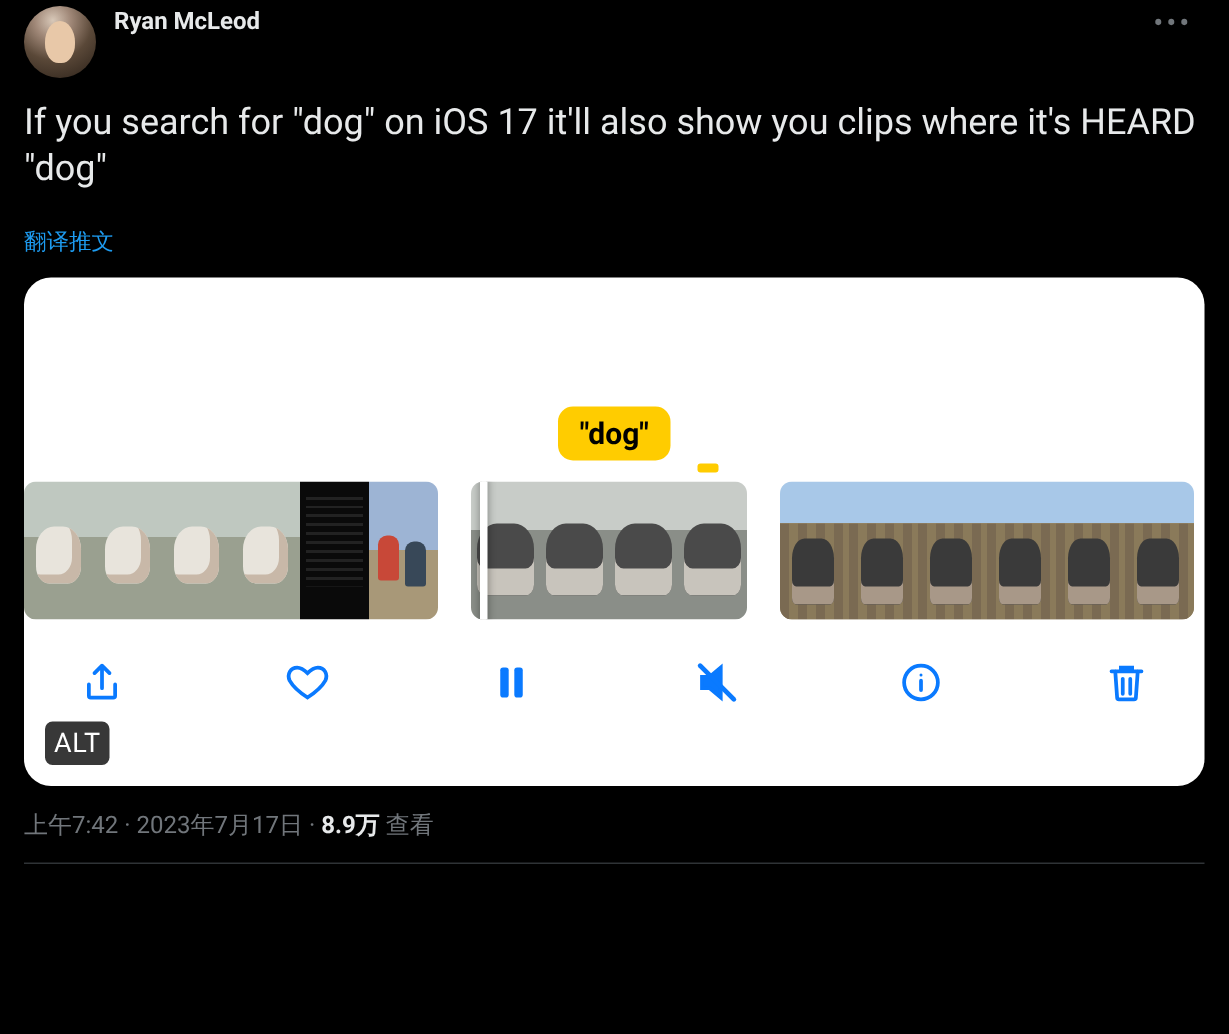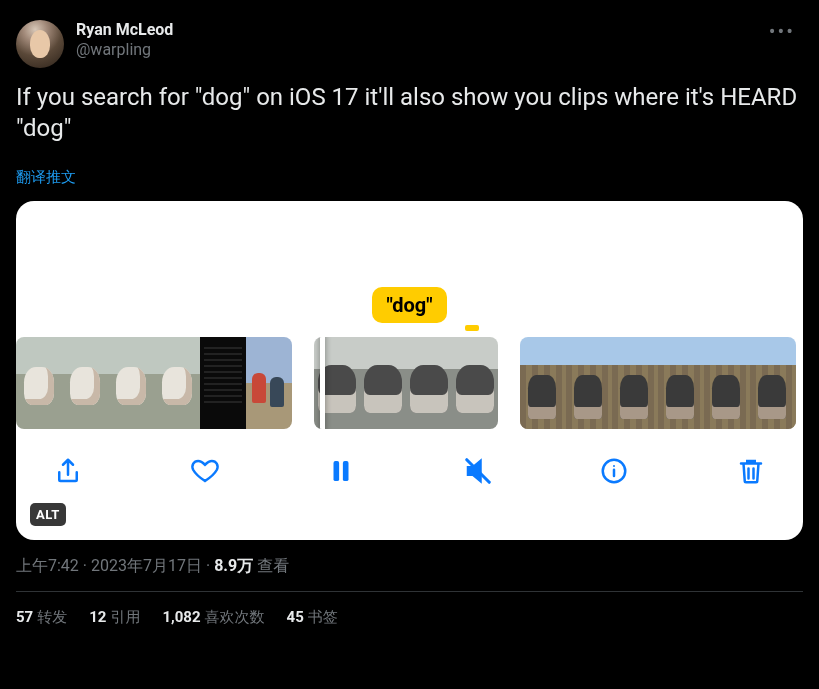--- a/index.html
+++ b/index.html
@@ -5,21 +5,21 @@
   * { box-sizing: border-box; margin: 0; padding: 0; }
   body {
     background: #000;
     font-family: -apple-system, BlinkMacSystemFont, "Segoe UI", Roboto, Helvetica, Arial, sans-serif;
     color: #e7e9ea;
     width: 819px;
     height: 689px;
     overflow: hidden;
   }
   .tweet {
-    padding: 20px 16px;
+    padding: 4px 16px;
   }
   .header {
     display: flex;
     align-items: flex-start;
     gap: 12px;
   }
   .avatar {
     width: 48px;
     height: 48px;
     border-radius: 50%;
@@ -160,22 +160,22 @@
   }
   .ticon svg { width: 30px; height: 30px; stroke: #0a7aff; fill: none; stroke-width: 2; }
   .ticon.pause svg { fill: #0a7aff; stroke: none; }
   .ticon.mute svg { fill: #0a7aff; stroke: #0a7aff; }
   .alt-badge {
     position: absolute;
     left: 14px;
     bottom: 14px;
     background: rgba(0,0,0,0.78);
     color: #fff;
-    font-weight: 700;
-    font-size: 13px;
+    font-weight: 400;
+    font-size: 18px;
     padding: 4px 6px;
     border-radius: 5px;
     letter-spacing: 0.5px;
   }
   .meta-row {
     margin-top: 16px;
     font-size: 16px;
     color: #71767b;
   }
   .meta-row .views-num { color: #e7e9ea; font-weight: 700; text-align: center; }
@@ -196,21 +196,20 @@
 </style>
 </head>
 <body>
 
 <div class="tweet">
 
   <div class="header">
     <div class="avatar"></div>
     <div class="name-block">
       <div class="display-name">Ryan McLeod</div>
-      <div class="handle">@warpling</div>
     </div>
     <div class="more-btn">•••</div>
   </div>
 
   <div class="tweet-text">If you search for "dog" on iOS 17 it'll also show you clips where it's HEARD "dog"</div>
 
   <div class="translate-link">翻译推文</div>
 
   <div class="media-card">
     <div class="media-top-space"></div>
@@ -287,20 +286,14 @@
 
     <div class="alt-badge">ALT</div>
   </div>
 
   <div class="meta-row">
     <span>上午7:42</span><span class="sep">·</span><span>2023年7月17日</span><span class="sep">·</span><span class="views-num">8.9万</span> <span>查看</span>
   </div>
 
   <div class="divider"></div>
 
-  <div class="stats-row">
-    <div><span class="num">57</span><span>转发</span></div>
-    <div><span class="num">12</span><span>引用</span></div>
-    <div><span class="num">1,082</span><span>喜欢次数</span></div>
-    <div><span class="num">45</span><span>书签</span></div>
-  </div>
 
 </div>
 
 </body></html>

